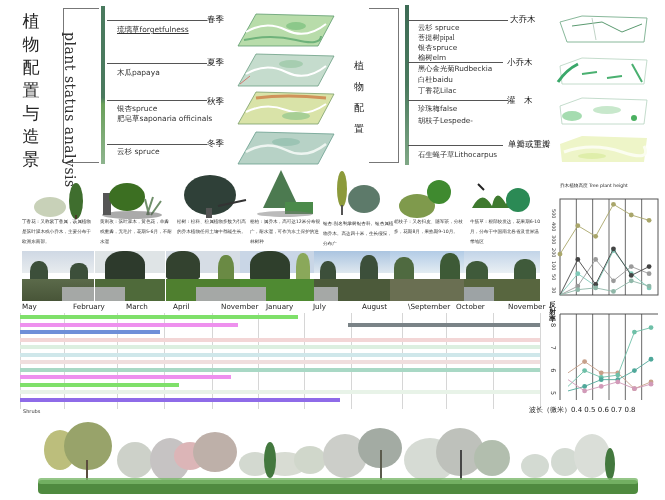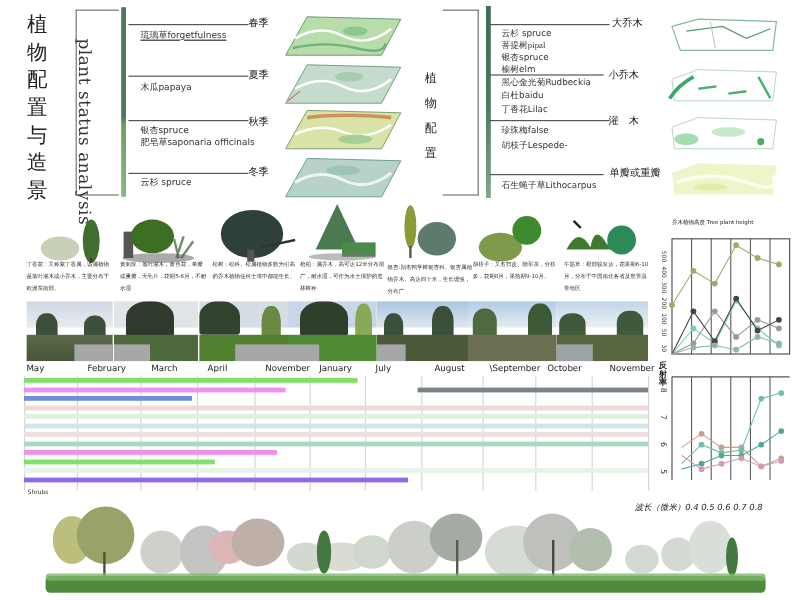--- a/index.html
+++ b/index.html
@@ -43,21 +43,21 @@
   .month { position: absolute; top: 302px; font-size: 7.2px; color: #222; }
   .gantt-area { position: absolute; left: 20px; top: 313px; width: 520px; height: 96px; }
   .gantt-vline { position: absolute; top: 313px; width: 1px; height: 96px; background: #d6d6d6; }
   .gantt-row { position: absolute; height: 4px; }
   .shrubs-label { position: absolute; left: 23px; top: 408px; font-size: 5px; color: #333; }
 
   
   .chart-title { position: absolute; left: 560px; top: 183px; font-size: 4.6px; color: #222; white-space: nowrap; }
   .chart svg text { font-family: "DejaVu Sans", sans-serif; }
   .reflect-label { position: absolute; left: 549px; top: 302px; width: 10px; font-size: 7px; line-height: 7px; font-weight: bold; }
-  .wave-label { position: absolute; left: 529px; top: 418px; font-size: 7px; color: #222; white-space: nowrap; font-style: italic; }
+  .wave-label { position: absolute; left: 529px; top: 405px; font-size: 7px; color: #222; white-space: nowrap; }
 
   .landscape { position: absolute; left: 20px; top: 420px; width: 625px; height: 80px; }
 </style>
 </head>
 <body>
 
 <div class="title-cn">
   <span>植</span>
   <span>物</span>
   <span>配</span>

